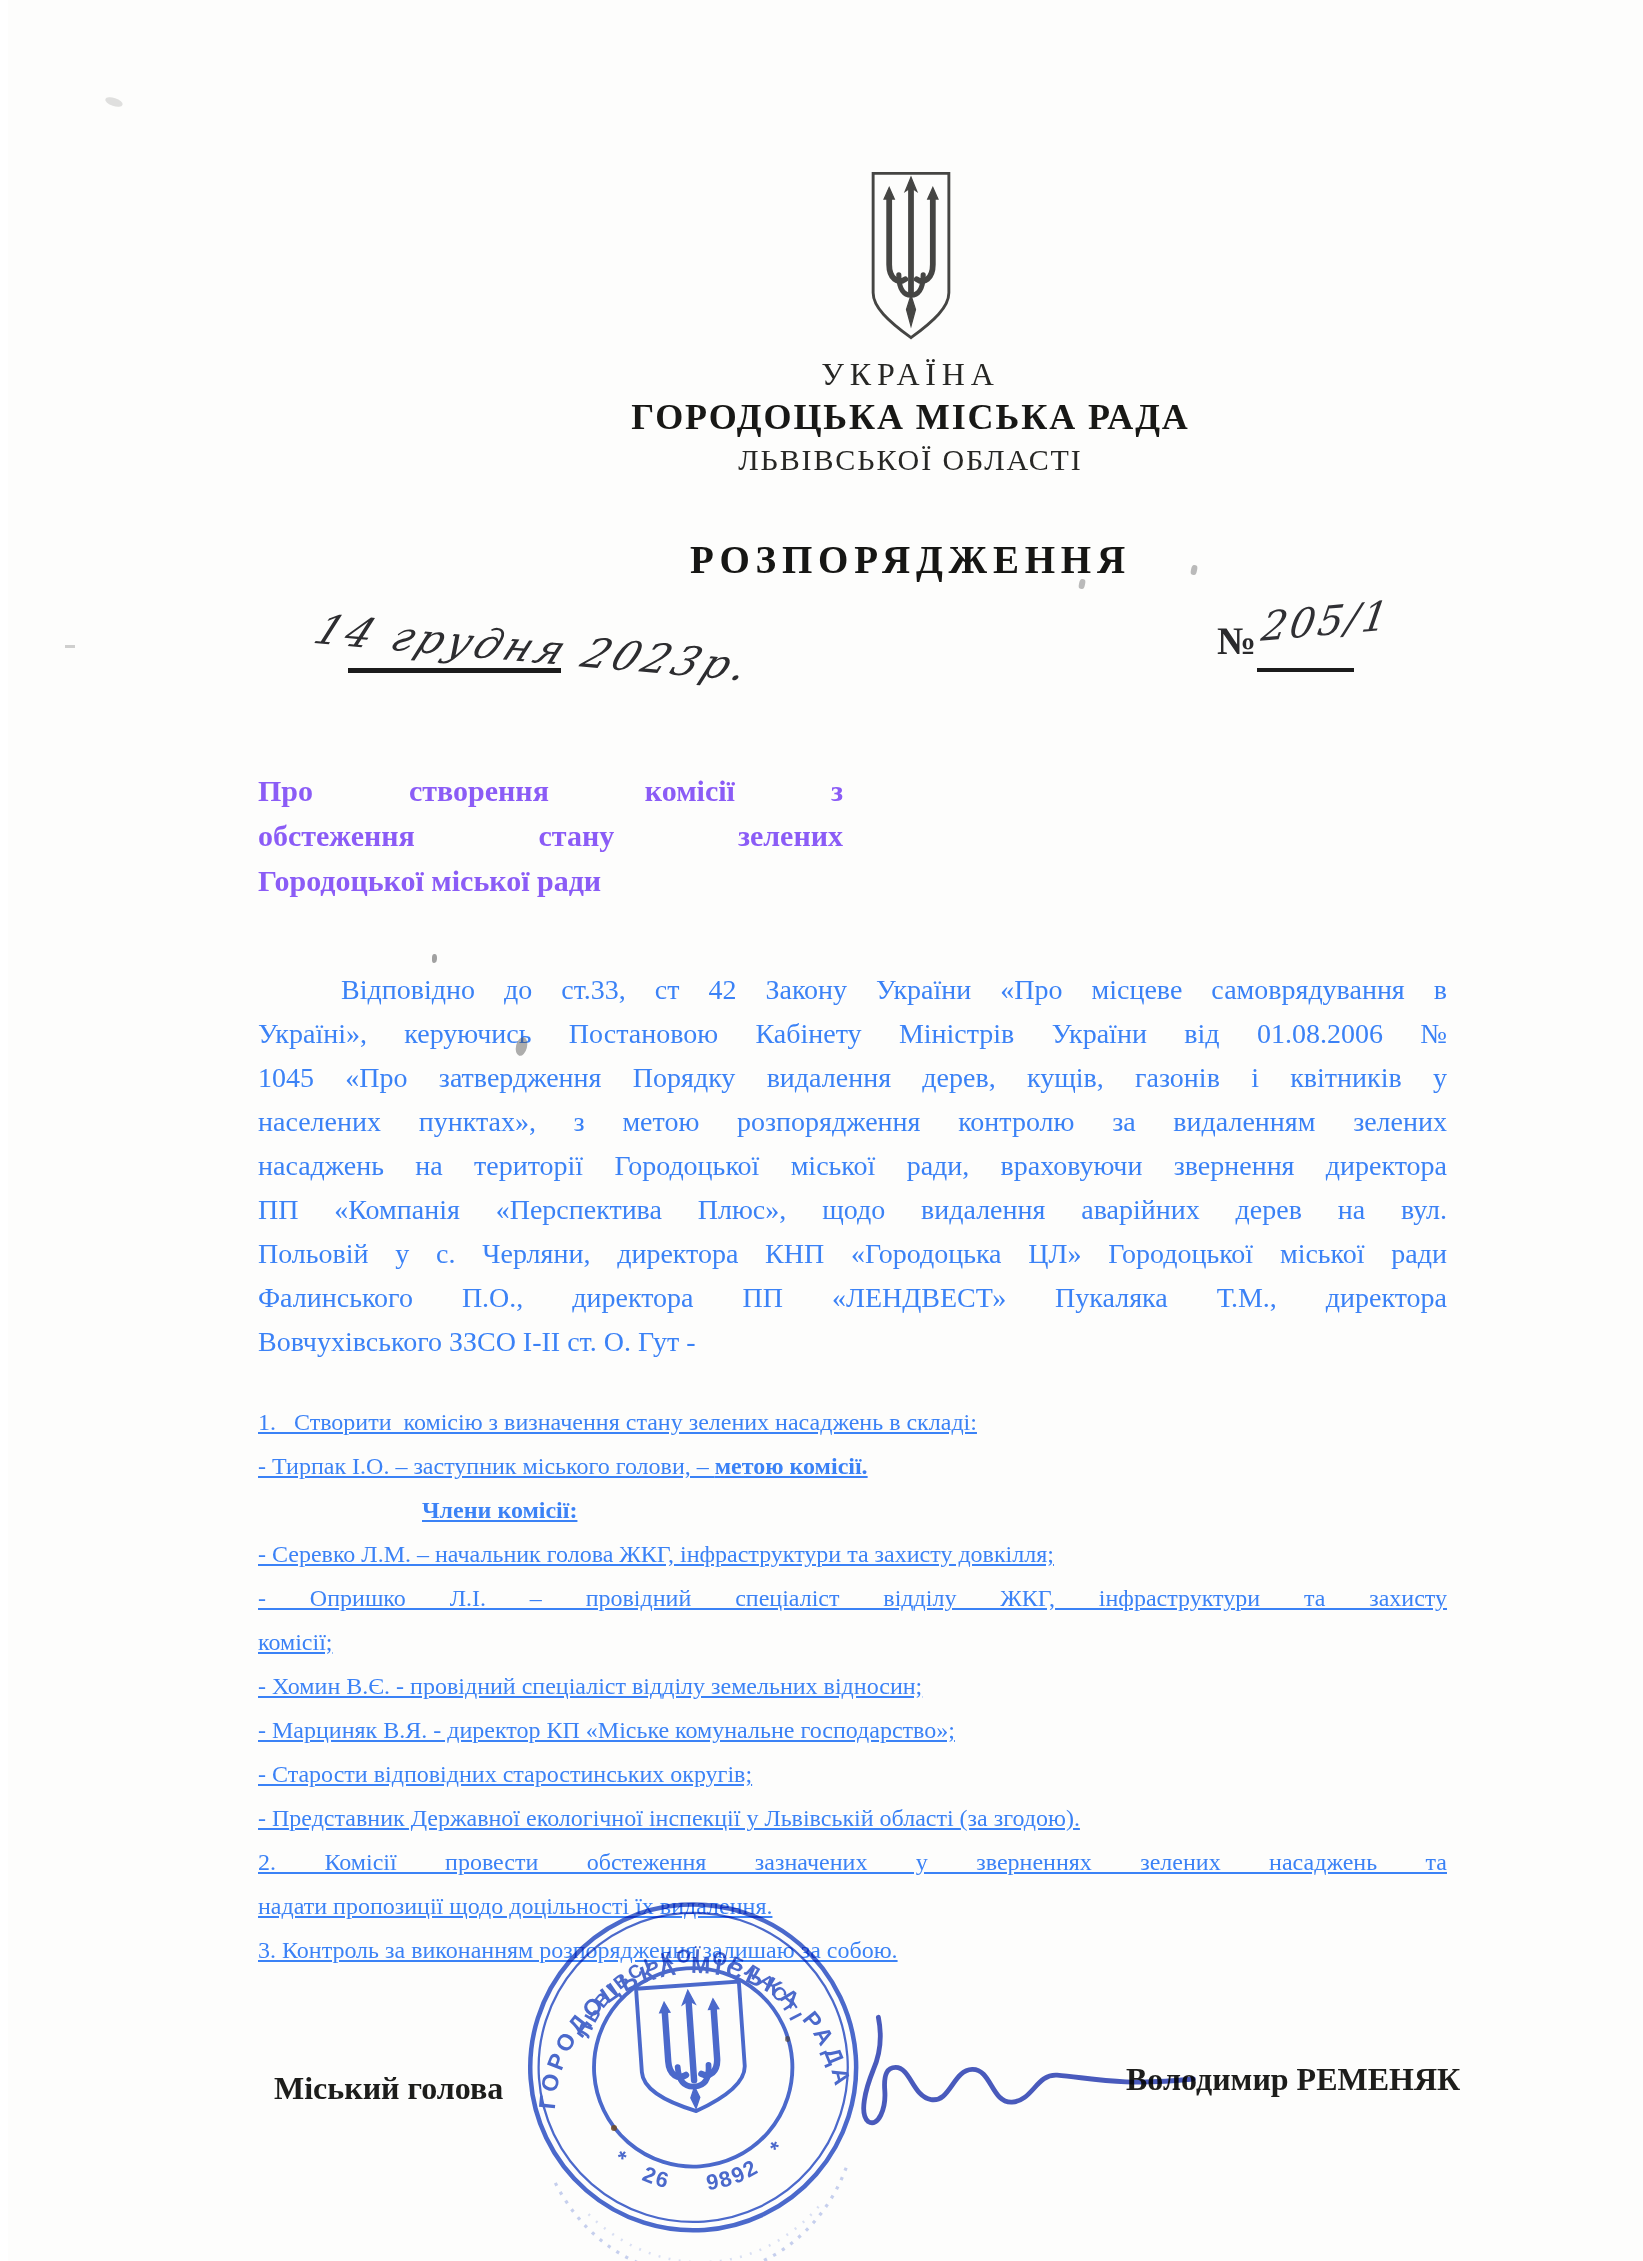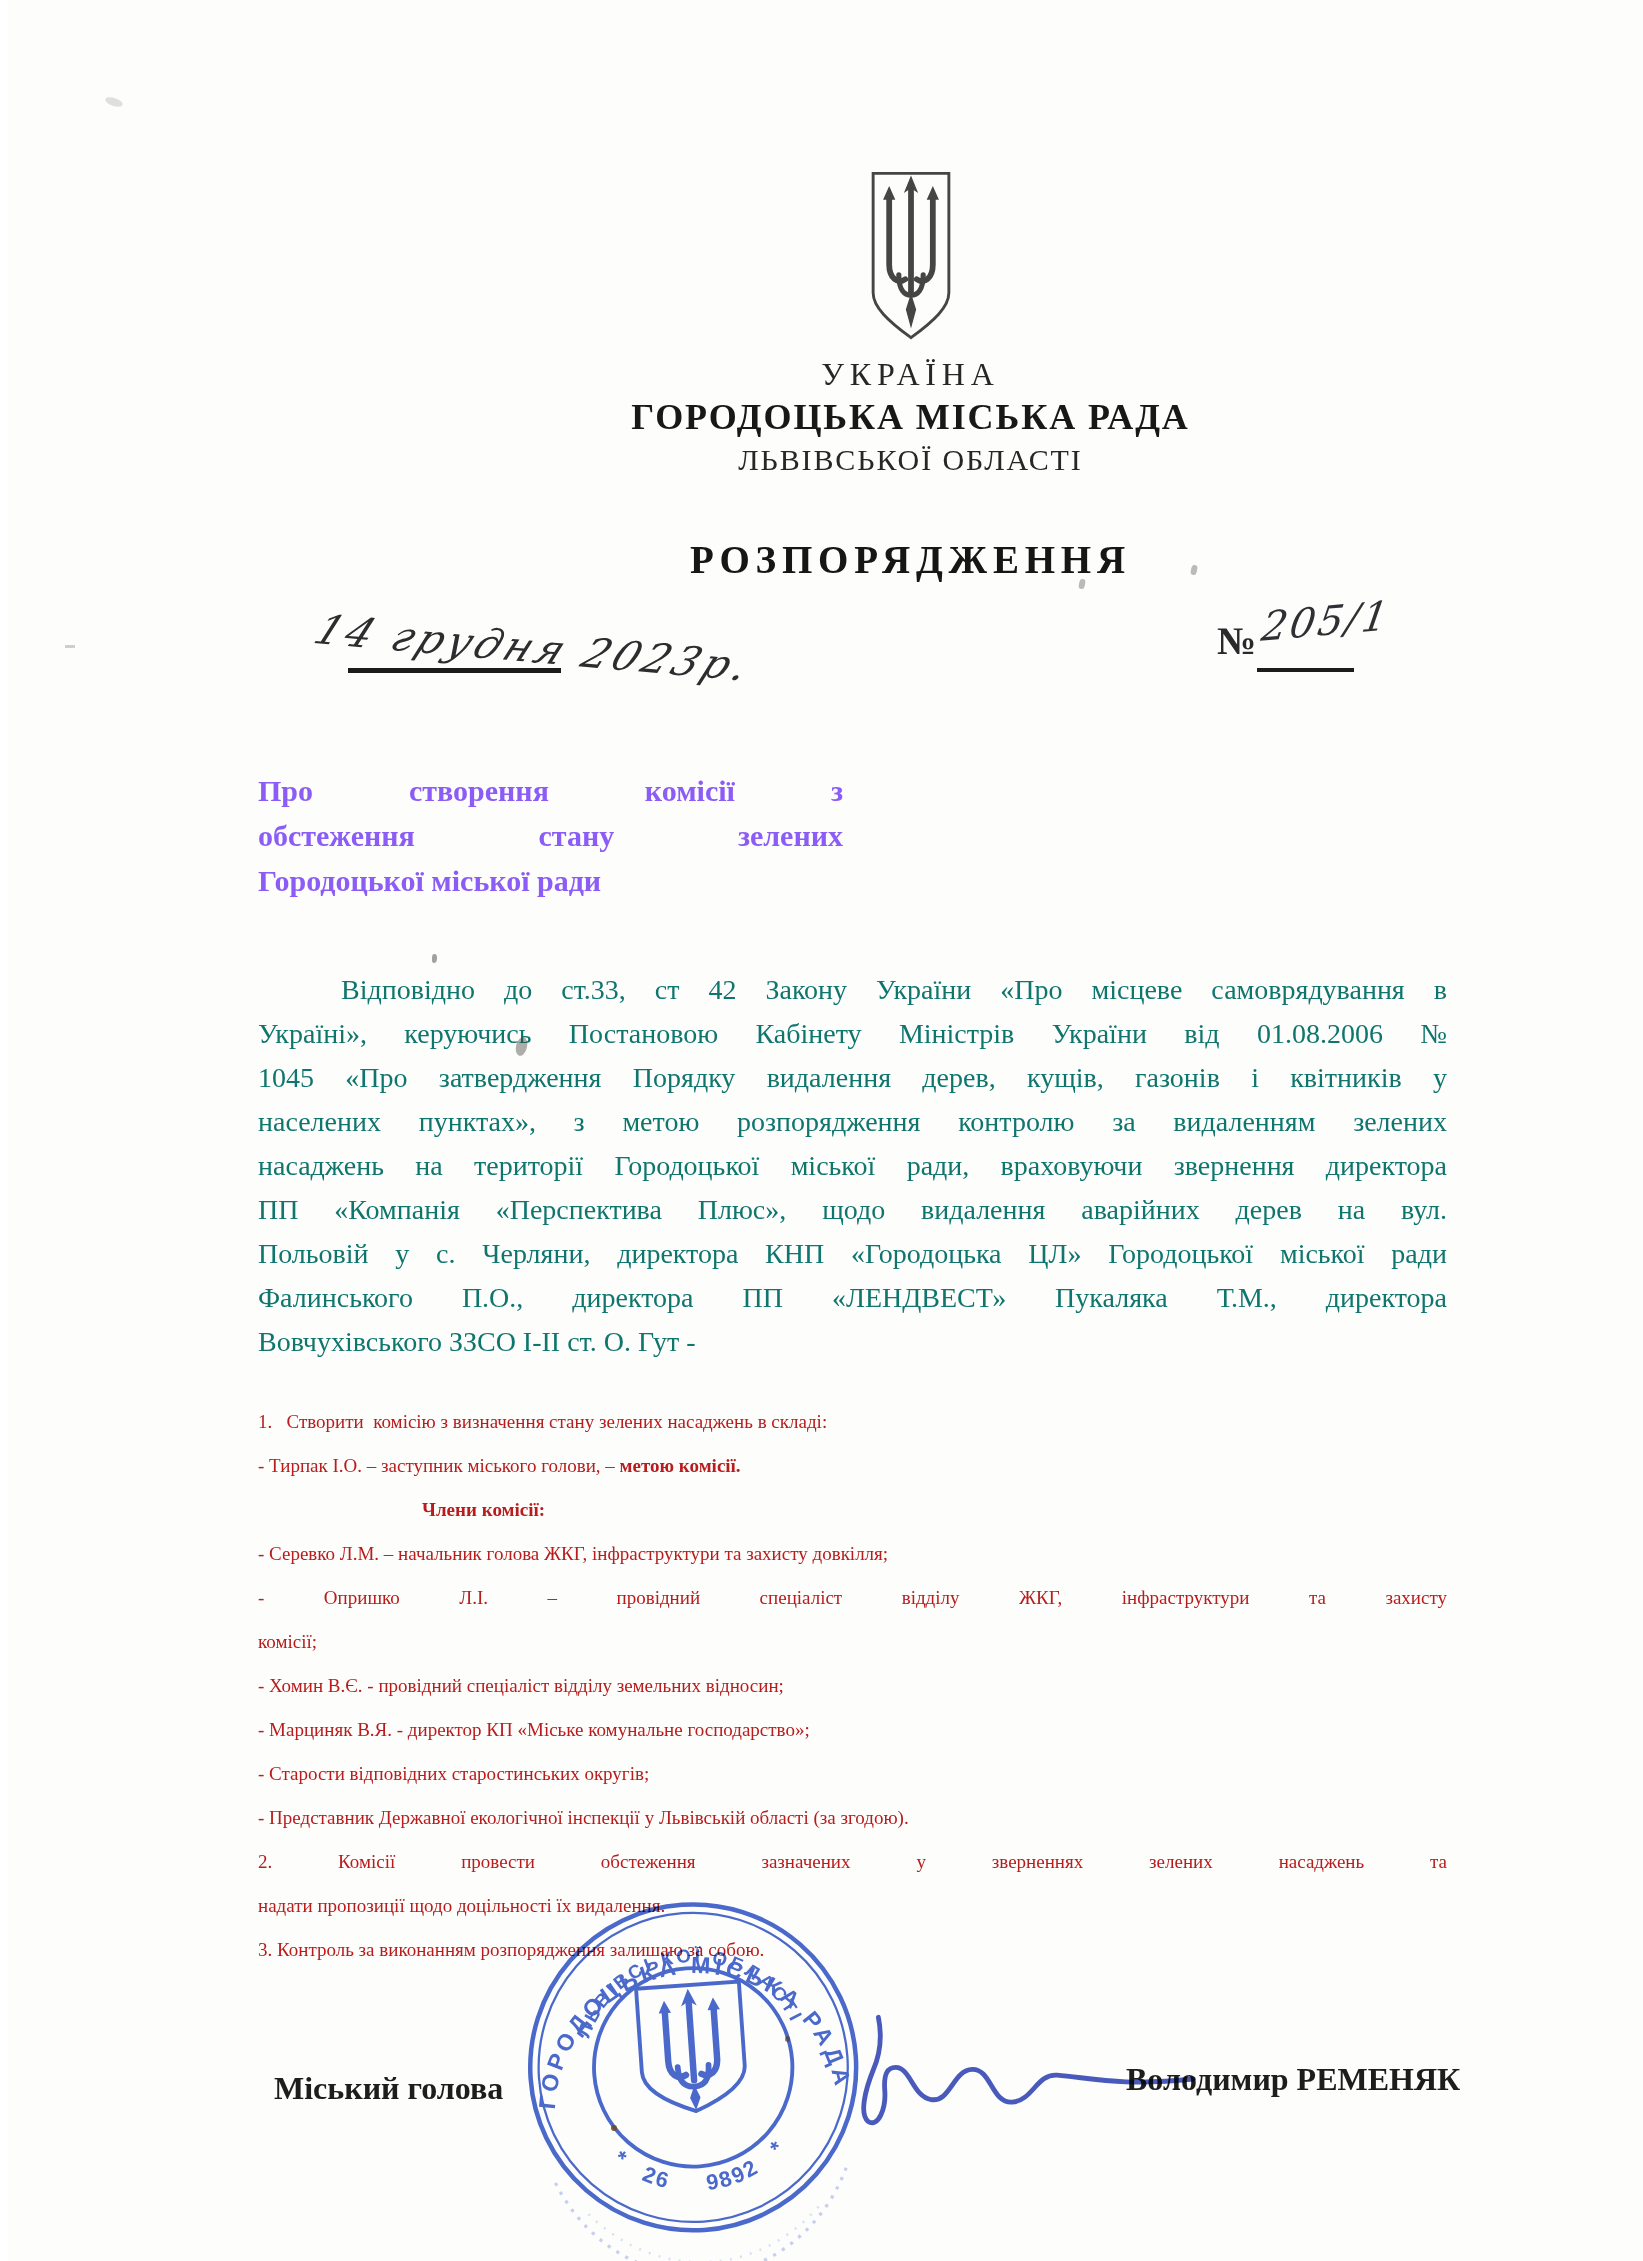--- a/index.html
+++ b/index.html
@@ -19,23 +19,23 @@
   .date-underline{position:absolute;left:340px;top:668px;width:213px;height:4.5px;background:#1c1c1c;}
   .num-label{position:absolute;left:1209px;top:618px;font-size:39px;font-weight:bold;color:#2a2a2c;}
   .num-value{position:absolute;left:1258px;top:603px;font-size:40px;font-style:italic;
              font-family:"DejaVu Serif",serif;color:#303034;letter-spacing:2.6px;
              transform:rotate(-5deg) skewX(-14deg);transform-origin:left top;white-space:nowrap;}
   .num-underline{position:absolute;left:1249px;top:668px;width:97px;height:3.9px;background:#1c1c1c;}
   
   .subject{position:absolute;left:250px;top:768px;width:585px;
            font-size:30px;font-weight:bold;line-height:45px;color:#8b5cf6;}
   .para{position:absolute;left:250px;top:968px;width:1189px;
-        font-size:28px;line-height:44px;color:#0f766e;}
+        font-size:28px;line-height:44px;color:#3b82f6;}
   .resolution{position:absolute;left:250px;top:1400px;width:1189px;
-              font-size:19px;line-height:44px;color:#b91c1c;}
+              font-size:24px;line-height:44px;color:#3b82f6;text-decoration:underline;}
   .tline{text-align:justify;text-align-last:justify;}
   .tline.last{text-align-last:left;}
   .tline .bold,.tline.bold{font-weight:bold;}
   
   .sig-title{position:absolute;left:266px;top:2070px;font-size:32px;font-weight:bold;color:#1d1d1b;}
   .sig-name{position:absolute;left:1118px;top:2061px;font-size:32px;font-weight:bold;color:#1d1d1b;}
   
   .stamp{position:absolute;left:515px;top:1896px;width:343px;height:380px;
          mix-blend-mode:multiply;opacity:.93;transform:rotate(-4deg);}
   .stamp text{font-family:"Liberation Sans",sans-serif;font-weight:bold;fill:var(--stamp-color,#3d5ecb);}

